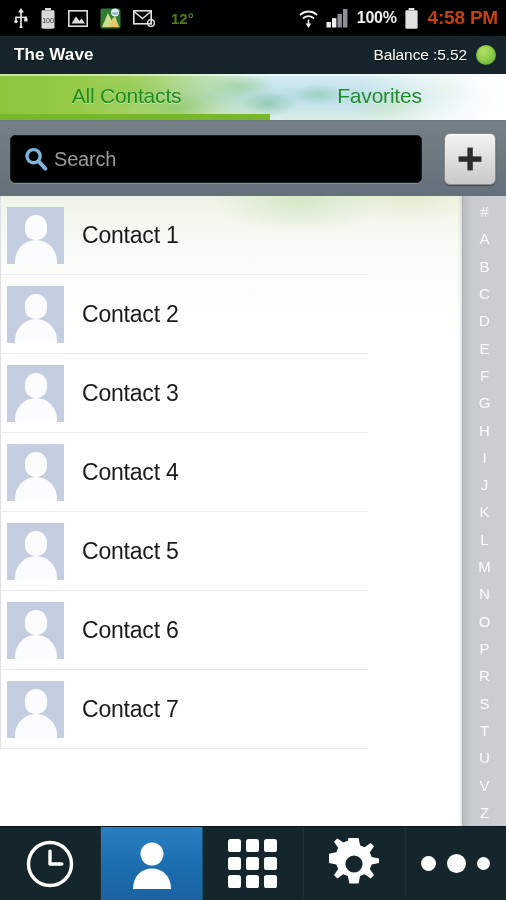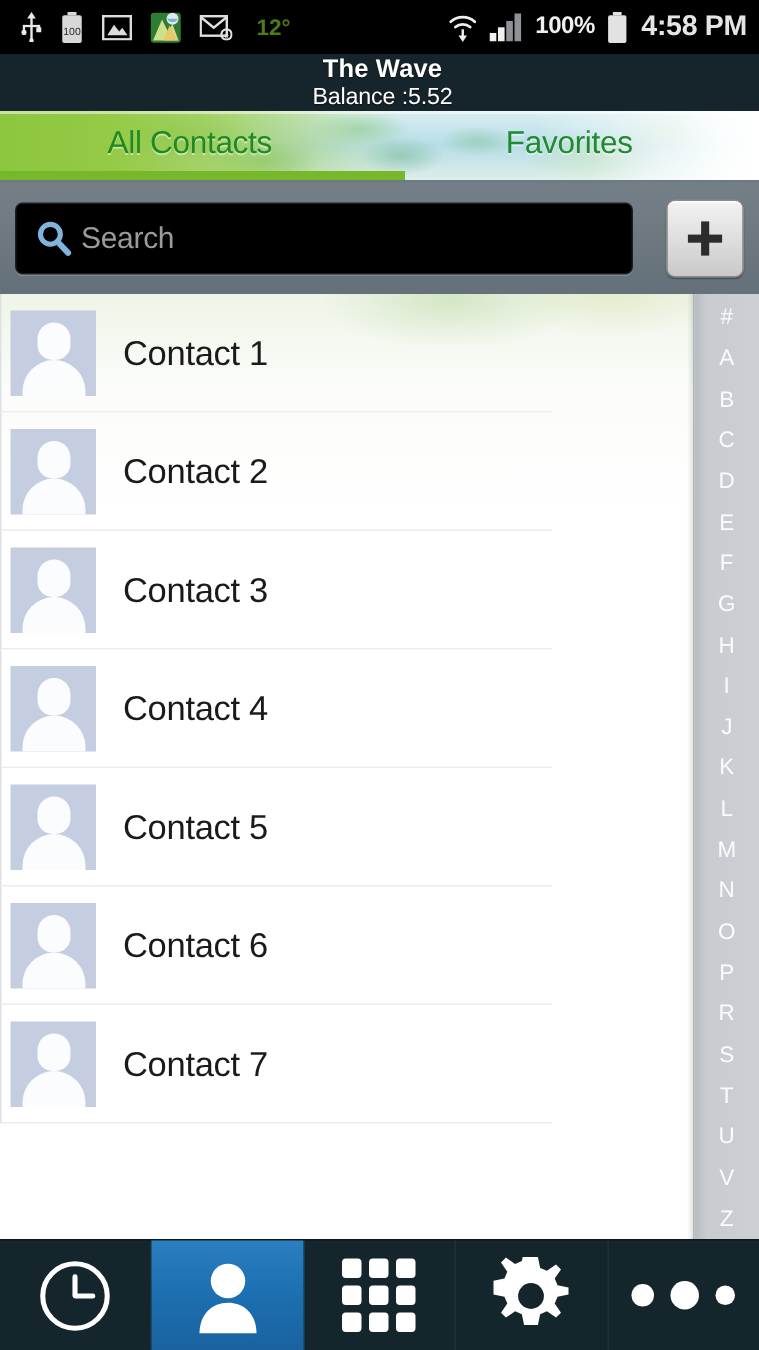--- a/index.html
+++ b/index.html
@@ -20,27 +20,27 @@
   }
   .sb-left { display:flex; align-items:center; gap:12px; flex:0 0 auto; }
   .sb-spacer { flex:1 1 auto; }
   .sb-right { display:flex; align-items:center; gap:7px; flex:0 0 auto; }
   .sb-ico { display:block; }
   .sb-temp {
     color:#4d7c0f; font-size:15px; font-weight:bold; letter-spacing:0px;
     margin-left:4px; font-family:"Liberation Sans", sans-serif;
   }
   .sb-batt-pct { color:#f0f0f0; font-size:16px; font-weight:bold; letter-spacing:-0.3px;}
-  .sb-clock { color:#e5e5e5; font-size:19px; font-weight:bold; letter-spacing:-0.2px; margin-left:2px;}
+  .sb-clock { color:#c2410c; font-size:19px; font-weight:bold; letter-spacing:-0.2px; margin-left:2px;}
 
   
   .titlebar {
     position:absolute; left:0; top:36px; width:506px; height:38px;
     background:#16252b;
-    display:flex; align-items:center; padding:0 10px 0 14px;flex-direction:column;
+    display:flex; align-items:center; padding:0 10px 0 14px;
   }
   .app-title {
     color:#fff; font-size:17px; font-weight:bold; letter-spacing:0.1px;
     text-shadow:0 1px 1px rgba(0,0,0,.6);
   }
   .tb-spacer { flex:1 1 auto; }
   .balance {
     color:#fff; font-size:15.5px; font-weight:normal;
     text-shadow:0 1px 1px rgba(0,0,0,.6); letter-spacing:-0.1px;
   }

